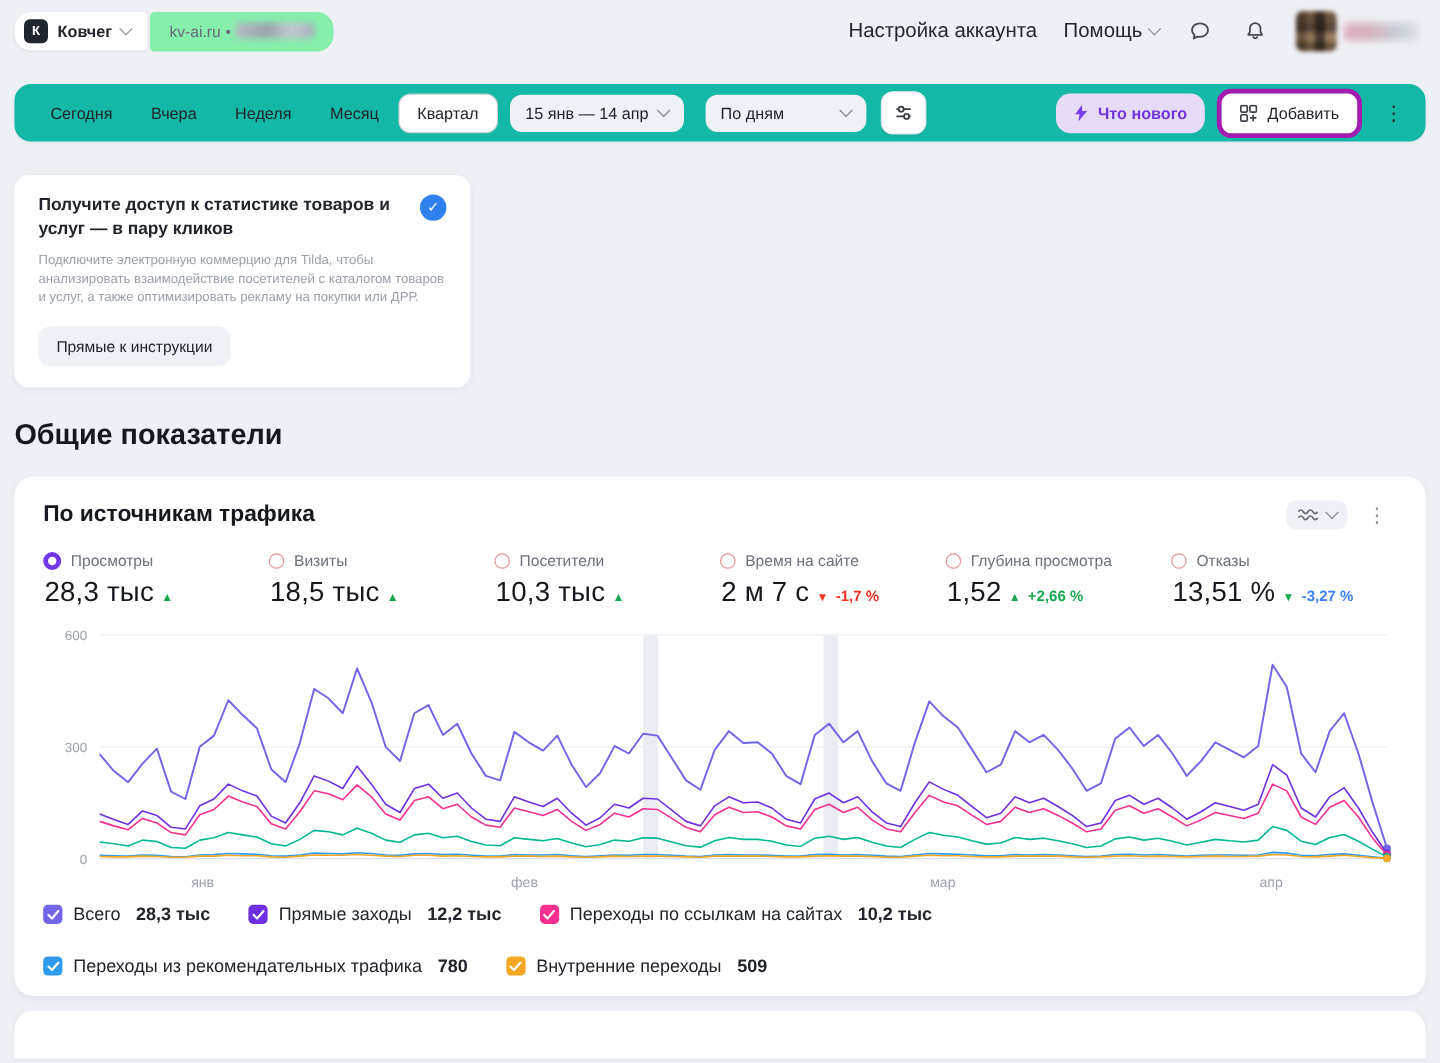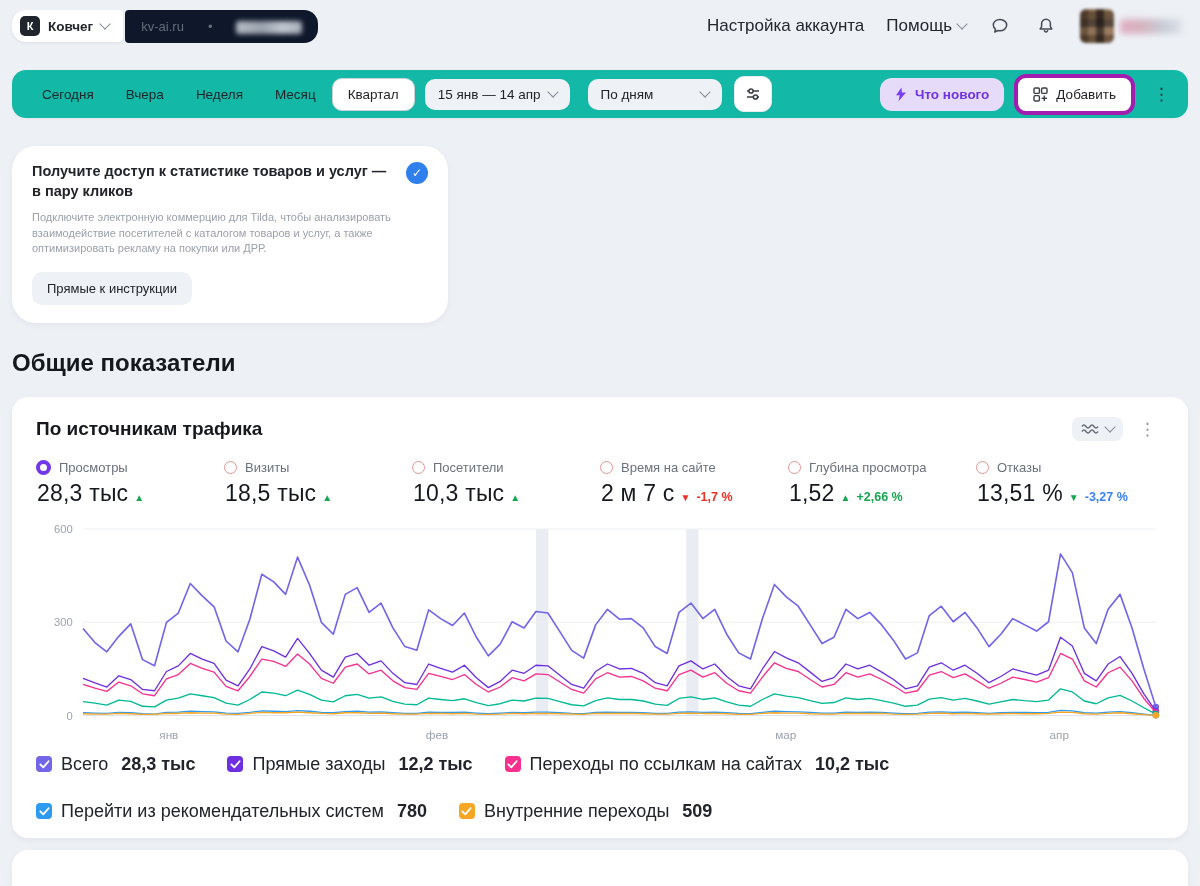--- a/index.html
+++ b/index.html
@@ -3,21 +3,21 @@
 <meta charset="utf-8">
 <style>
   html,body{margin:0;padding:0;width:1200px;height:886px;overflow:hidden;
     background:#edf0f5;font-family:"Liberation Sans","DejaVu Sans",sans-serif;color:#21252b;}
   .topbar{display:flex;align-items:center;justify-content:space-between;padding:8px 18px 6px 12px;height:36px;}
   .topbar-left{display:flex;align-items:center;gap:2px;}
   .counter-pill{display:flex;align-items:center;gap:8px;background:#fff;border-radius:14px 4px 4px 14px;
     padding:6px 14px 6px 8px;box-shadow:0 1px 3px rgba(30,40,80,.08);cursor:pointer;font-weight:700;font-size:13.5px;}
   .counter-logo{width:20px;height:20px;border-radius:5px;background:#20242c;color:#fff;font-size:11px;font-weight:700;
     display:flex;align-items:center;justify-content:center;}
-  .site-pill{display:flex;align-items:flex-end;gap:24px;background:#0f172a;border-radius:4px 14px 14px 4px;
+  .site-pill{display:flex;align-items:flex-start;gap:4px;background:#86efac;border-radius:4px 14px 14px 4px;
     padding:9px 16px;font-size:13px;color:#646b76;}
   .blur-blob{width:66px;height:13px;border-radius:3px;filter:blur(2.5px);
     background:linear-gradient(90deg,#b6bdc6,#9aa2ad 40%,#c2c8d0 70%,#a8afba);}
   .topbar-right{display:flex;align-items:center;gap:22px;}
   .top-link{display:flex;align-items:center;gap:6px;font-size:17px;color:#23272e;cursor:pointer;}
   .chev{width:7px;height:7px;border-right:1.7px solid #868d98;border-bottom:1.7px solid #868d98;
     transform:rotate(45deg);display:inline-block;margin-top:-4px;}
   .icon-btn{width:24px;height:24px;display:flex;align-items:center;justify-content:center;cursor:pointer;}
   .avatar{width:34px;height:34px;border-radius:6px;filter:blur(1.6px) saturate(.85);
     background-image:repeating-linear-gradient(0deg,rgba(125,95,70,.85) 0 8px,rgba(190,160,130,.85) 8px 16px,rgba(90,75,65,.85) 16px 24px),
@@ -37,21 +37,21 @@
   .grouping{margin-left:18px;gap:48px;}
   .sliders-btn{margin-left:12px;width:36px;height:34px;background:#fff;border:1px solid #e7eaef;border-radius:10px;
     display:flex;align-items:center;justify-content:center;cursor:pointer;box-shadow:0 1px 2px rgba(30,40,80,.05);}
   .filter-right{margin-left:auto;display:flex;align-items:center;gap:10px;}
   .whatsnew-btn{display:flex;align-items:center;gap:8px;background:#e6dcfa;color:#7033e0;border:none;font-family:inherit;
     font-size:13.5px;font-weight:600;border-radius:12px;padding:9px 15px;cursor:pointer;}
   .add-btn{display:flex;align-items:center;gap:8px;background:#fff;border:4px solid #a21caf;font-family:inherit;
     font-size:13.5px;border-radius:12px;padding:9px 15px;cursor:pointer;color:#21252b;}
   .dots-btn{background:transparent;border:none;font-size:17px;color:#2b2f36;cursor:pointer;padding:4px 8px;line-height:1;}
 
-  .promo-card{margin:28px 12px 0;width:436px;background:#fff;border-radius:24px;padding:16px 20px 18px;
+  .promo-card{margin:28px 12px 0;width:380px;background:#fff;border-radius:12px;padding:16px 20px 18px;
     box-shadow:0 2px 6px rgba(27,31,59,.05);box-sizing:border-box;}
   .promo-head{display:flex;gap:12px;align-items:flex-start;}
   .promo-title{flex:1;font-size:14.5px;font-weight:700;line-height:1.35;}
   .promo-badge{width:22px;height:22px;border-radius:50%;background:#2f80ed;color:#fff;font-size:12px;font-weight:700;
     display:flex;align-items:center;justify-content:center;flex:0 0 auto;}
   .promo-desc{margin-top:9px;font-size:11px;line-height:1.42;color:#9aa1ab;}
   .promo-btn{margin-top:15px;background:#eef1f5;border:none;border-radius:10px;padding:9px 15px;
     font-family:inherit;font-size:13px;color:#21252b;cursor:pointer;}
 
   .section-title{margin:26px 12px 0;font-size:24px;font-weight:700;color:#15181d;}
@@ -70,21 +70,21 @@
   .radio.sel{width:15px;height:15px;border:4.5px solid #7038e8;}
   .metric-label{font-size:13px;color:#6a717c;}
   .metric-value-row{margin-top:5px;display:flex;align-items:baseline;gap:6px;padding-left:1px;}
   .metric-value{font-size:23px;font-weight:500;color:#15181d;letter-spacing:.2px;}
   .arrow{font-size:10px;}
   .delta{font-size:12.5px;font-weight:600;}
 
   .chart-wrap{margin-top:14px;}
   .chart-svg{width:100%;height:225px;display:block;}
 
-  .legend{margin-top:8px;display:flex;flex-wrap:wrap;column-gap:32px;row-gap:13px;font-size:18px;}
+  .legend{margin-top:8px;display:flex;flex-wrap:wrap;column-gap:32px;row-gap:13px;font-size:15px;}
   .legend-item{display:flex;align-items:center;gap:9px;cursor:pointer;}
   .checkbox{width:16px;height:16px;border-radius:4px;display:flex;align-items:center;justify-content:center;flex:0 0 auto;}
   .legend-label{color:#21252b;}
   .legend-value{font-weight:700;margin-left:4px;}
   .legend-break{flex-basis:100%;height:0;}
 
   .bottom-sliver{margin:12px 12px 0;background:#fff;border-radius:16px 16px 0 0;height:40px;
     box-shadow:0 2px 6px rgba(27,31,59,.05);}
   svg{display:block;}
 </style>
@@ -323,21 +323,21 @@
       <span class="legend-label">Переходы по ссылкам на сайтах</span>
       <span class="legend-value">10,2 тыс</span>
     </label>
     <span class="legend-break"></span>
     <label class="legend-item">
       <span class="checkbox" style="background: rgb(47, 155, 240);">
         <svg width="11" height="9" viewBox="0 0 13 11">
             <polyline points="1.5,5.5 5,9 11.5,1.5" fill="none" stroke="#fff" stroke-width="2.2" stroke-linecap="round" stroke-linejoin="round"></polyline>
           </svg>
       </span>
-      <span class="legend-label">Перейти из рекомендательных систем</span>
+      <span class="legend-label">Переходы из рекомендательных трафика</span>
       <span class="legend-value">780</span>
     </label>
     <label class="legend-item">
       <span class="checkbox" style="background: rgb(245, 166, 35);">
         <svg width="11" height="9" viewBox="0 0 13 11">
             <polyline points="1.5,5.5 5,9 11.5,1.5" fill="none" stroke="#fff" stroke-width="2.2" stroke-linecap="round" stroke-linejoin="round"></polyline>
           </svg>
       </span>
       <span class="legend-label">Внутренние переходы</span>
       <span class="legend-value">509</span>

